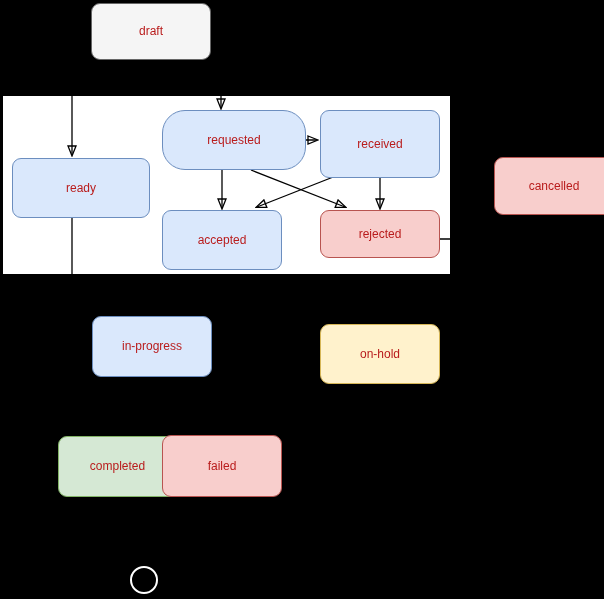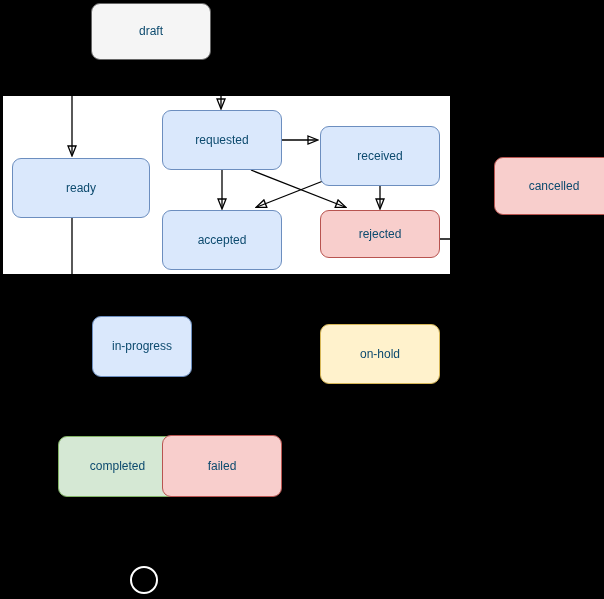--- a/index.html
+++ b/index.html
@@ -7,21 +7,21 @@
     padding: 0;
     background: #000000;
   }
   .canvas {
     position: relative;
     width: 604px;
     height: 599px;
     background: #000000;
     font-family: "Liberation Sans", sans-serif;
     font-size: 12px;
-    color: #0c4a6e;
+    color: #b91c1c;
     overflow: hidden;
   }
   .group-frame {
     position: absolute;
     background: #ffffff;
     border: 1px solid #000000;
     box-sizing: border-box;
   }
   .edges-layer {
     position: absolute;
@@ -78,41 +78,41 @@
   </svg>
 
   <div class="node node-gray" style="left:91px; top:3px; width:120px; height:57px;">
     <span>draft</span>
   </div>
 
   <div class="node node-blue" style="left:12px; top:158px; width:138px; height:60px;">
     <span>ready</span>
   </div>
 
-  <div class="node node-blue" style="left:162px; top:110px; width:120px; height:60px;">
+  <div class="node node-blue" style="left:162px; top:110px; width:144px; height:60px;border-radius:23px;">
     <span>requested</span>
   </div>
 
-  <div class="node node-blue" style="left:320px; top:126px; width:120px; height:60px;">
+  <div class="node node-blue" style="left:320px; top:110px; width:120px; height:68px;">
     <span>received</span>
   </div>
 
   <div class="node node-blue" style="left:162px; top:210px; width:120px; height:60px;">
     <span>accepted</span>
   </div>
 
   <div class="node node-red" style="left:320px; top:210px; width:120px; height:48px;">
     <span>rejected</span>
   </div>
 
   <div class="node node-red" style="left:482px; top:157px; width:120px; height:58px;margin-left:12px;">
     <span>cancelled</span>
   </div>
 
-  <div class="node node-blue" style="left:92px; top:316px; width:100px; height:61px;">
+  <div class="node node-blue" style="left:92px; top:316px; width:120px; height:61px;">
     <span>in-progress</span>
   </div>
 
   <div class="node node-yellow" style="left:320px; top:324px; width:120px; height:60px;">
     <span>on-hold</span>
   </div>
 
   <div class="node node-green" style="left:12px; top:436px; width:119px; height:61px;margin-left:46px;">
     <span>completed</span>
   </div>

